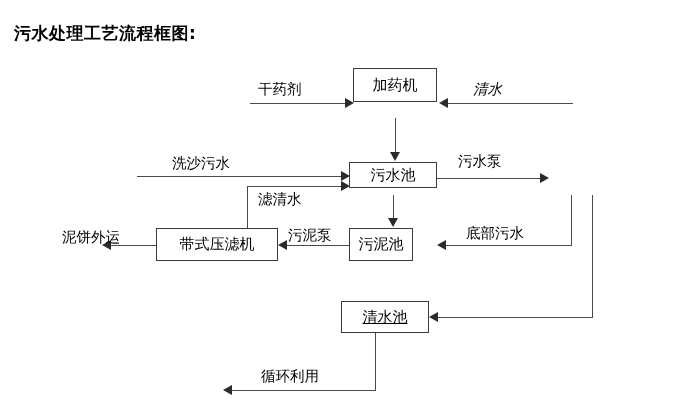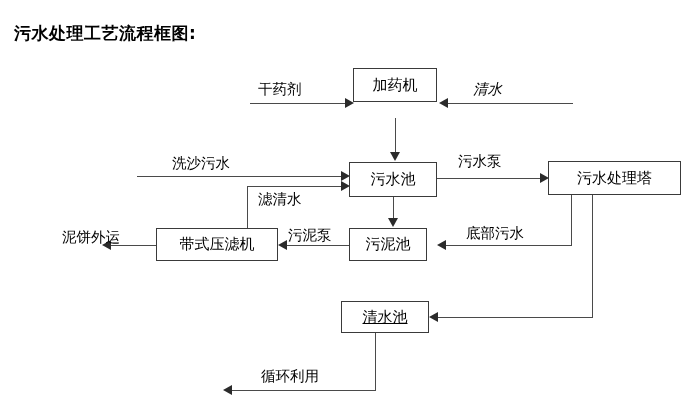--- a/index.html
+++ b/index.html
@@ -114,48 +114,45 @@
 
   <div class="hline" style="left:137px; top:176px; width:206px;"></div>
   <div class="arrow arrow-right" style="left:341px; top:171px;"></div>
   <div class="edge-label" style="left:172px; top:154px;">洗沙污水</div>
 
   <div class="vline" style="left:247px; top:186px; height:43px;"></div>
   <div class="hline" style="left:247px; top:186px; width:96px;"></div>
   <div class="arrow arrow-right" style="left:341px; top:181px;"></div>
   <div class="edge-label" style="left:258px; top:190px;">滤清水</div>
 
-  <div class="node" style="left:349px; top:162px; width:88px; height:35px;">
+  <div class="node" style="left:349px; top:162px; width:88px; height:26px;">
     <span>污水池</span>
   </div>
 
   <div class="hline" style="left:437px; top:178px; width:105px;"></div>
   <div class="arrow arrow-right" style="left:540px; top:173px;"></div>
   <div class="edge-label" style="left:458px; top:152px;">污水泵</div>
 
-  <div class="node" style="left:548px; top:161px; width:133px; height:34px;">
-    <span>污水处理塔</span>
-  </div>
 
   <div class="vline" style="left:393px; top:195px; height:25px;"></div>
   <div class="arrow arrow-down" style="left:388px; top:218px;"></div>
 
   <div class="term-label" style="left:14px; top:228px;margin-left:48px;">泥饼外运</div>
   <div class="hline" style="left:110px; top:245px; width:46px;"></div>
   <div class="arrow arrow-left" style="left:102px; top:240px;"></div>
 
   <div class="node" style="left:156px; top:228px; width:122px; height:33px;">
     <span>带式压滤机</span>
   </div>
 
   <div class="hline" style="left:286px; top:245px; width:63px;"></div>
   <div class="arrow arrow-left" style="left:278px; top:240px;"></div>
   <div class="edge-label" style="left:288px; top:226px;">污泥泵</div>
 
-  <div class="node" style="left:349px; top:228px; width:78px; height:33px;">
+  <div class="node" style="left:349px; top:228px; width:64px; height:33px;">
     <span>污泥池</span>
   </div>
 
   <div class="vline" style="left:571px; top:195px; height:51px;"></div>
   <div class="hline" style="left:445px; top:245px; width:127px;"></div>
   <div class="arrow arrow-left" style="left:437px; top:240px;"></div>
   <div class="edge-label" style="left:466px; top:224px;">底部污水</div>
 
   <div class="vline" style="left:592px; top:195px; height:122px;"></div>
   <div class="hline" style="left:437px; top:317px; width:156px;"></div>

